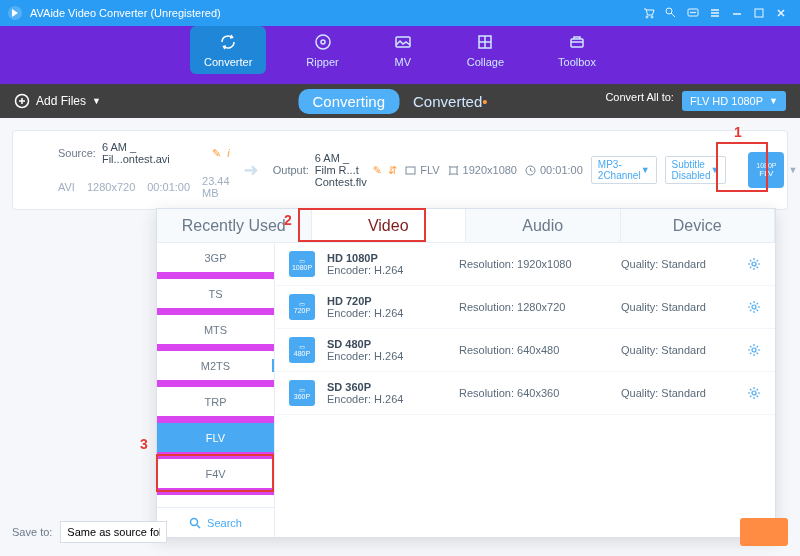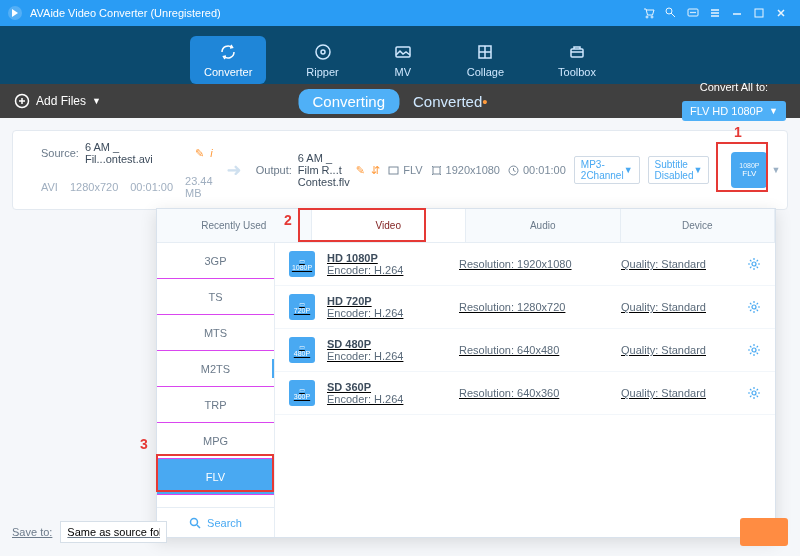--- a/index.html
+++ b/index.html
@@ -6,77 +6,77 @@
 body { width: 800px; height: 556px; background: #f5f7fa; overflow: hidden; position: relative; }
 
 
 .titlebar { height: 26px; background: #2a9cf4; display: flex; align-items: center; padding: 0 8px; color: #fff; font-size: 11px; }
 .titlebar .logo { width: 14px; height: 14px; border-radius: 50%; background: #fff3; margin-right: 8px; display:flex; align-items:center; justify-content:center; }
 .titlebar .title { flex: 1; }
 .titlebar .win-btn { width: 22px; height: 22px; display: flex; align-items: center; justify-content: center; cursor: pointer; opacity: .9; }
 .titlebar .win-btn svg { stroke: #fff; fill: none; }
 
 
-.maintabs { height: 58px; background: #0c4a6e; display: flex; justify-content: center; gap: 26px; align-items: flex-end; }
+.maintabs { height: 58px; background: #6d28d9; display: flex; justify-content: center; gap: 26px; align-items: flex-start; }
 .mtab { display:flex; flex-direction:column; align-items:center; gap:4px; color:#cfe8ff; font-size:11px; padding:6px 14px; border-radius:6px; cursor:pointer; }
 .mtab.active { background:#1f86d8; color:#fff; }
 .mtab .micon { width:20px; height:20px; display:flex; align-items:center; justify-content:center; }
 
 
 .toolbar { height: 34px; background:#404040; display:flex; align-items:center; padding:0 14px; color:#fff; font-size:12px; }
 .add-btn { display:flex; align-items:center; gap:6px; cursor:pointer; }
 .pill-group { display:flex; margin-left:auto; margin-right:auto; position:absolute; left:50%; transform:translateX(-50%); }
 .pill { padding:4px 14px; font-size:15px; color:#cfe8ff; cursor:pointer; }
 .pill.active { background:#4fb0f7; color:#fff; border-radius:10px; }
-.convert-all { display:flex; align-items:center; gap:8px; font-size:11px;flex-direction:column; }
+.convert-all { display:flex; gap:8px; font-size:11px; }
 .convert-all .dd { background:#4fb0f7; padding:4px 8px; border-radius:3px; display:flex; align-items:center; gap:6px; }
 
 
 .content { padding: 12px; }
 .file-row { background:#fff; border:1px solid #e3e9f0; border-radius:4px; padding:10px 14px; display:flex; gap:14px; font-size:11px; color:#6b7a8a; position:relative; }
 .thumb { width:106px; height:58px; background:linear-gradient(90deg,#2a1a1a 50%,#4a1810 50%); border-radius:2px; position:relative; overflow:hidden; }
 .thumb::before { content:""; position:absolute; left:16px; top:18px; width:26px; height:26px; background:radial-gradient(circle,#ddd 40%,#bbb 42%,#ddd 60%); border-radius:50%; }
 .thumb::after { content:"0:59"; position:absolute; right:6px; bottom:4px; color:#ff6b35; font-size:14px; font-weight:bold; font-family:monospace; text-shadow:0 0 3px #ff6b35; }
-.info-col { flex:1; display:flex; flex-direction:column; gap:10px; }
+.info-col { flex:1; display:flex; flex-direction:column; gap:10px;margin-left:17px; }
 .info-line { display:flex; gap:6px; align-items:center; }
 .info-line.meta { color:#a0afc0; gap:12px; }
 .arrow-mid { display:flex; align-items:center; color:#cfe0ef; font-size:18px; }
 .out-col { flex:1; display:flex; gap:8px; }
 .out-params { display:flex; gap:8px; align-items:center; }
 .chip { display:flex; align-items:center; gap:4px; color:#7a8a9a; font-size:11px; }
 .mini-dd { border:1px solid #d0dae5; padding:2px 6px; font-size:10px; color:#49a9f2; display:flex; align-items:center; border-radius:2px; }
 .format-btn { width:36px; height:36px; background:#49a9f2; border-radius:4px; margin-left:8px; display:flex; align-items:center; justify-content:center; color:#fff; font-size:8px; flex-direction:column; }
 .format-btn .fb-top { font-size:7px; opacity:.9; }
 
 
 .popup { position:absolute; left:156px; top:208px; width:620px; height:330px; background:#fff; border:1px solid #d9e2ec; box-shadow:0 4px 16px rgba(0,0,0,.12); display:flex; flex-direction:column; }
 .popup-tabs { height:34px; display:flex; border-bottom:1px solid #e6edf4; background:#f7fafd; }
-.ptab { flex:1; display:flex; align-items:center; justify-content:center; font-size:10px; color:#6b7a8a; cursor:pointer; border-right:1px solid #e6edf4; }
+.ptab { flex:1; display:flex; align-items:center; justify-content:center; font-size:16px; color:#6b7a8a; cursor:pointer; border-right:1px solid #e6edf4; }
 .ptab.active { color:#7f1d1d; background:#fff; }
 .popup-body { flex:1; display:flex; overflow:hidden; }
 .fmt-list { width:118px; border-right:1px solid #e6edf4; overflow:auto; position:relative; }
-.fmt-item { height:36px; display:flex; align-items:center; justify-content:center; font-size:11px; color:#6b7a8a; cursor:pointer; border-bottom:1px solid #d946ef; position:relative; }
+.fmt-item { height:36px; display:flex; align-items:center; justify-content:center; font-size:11px; color:#6b7a8a; cursor:pointer; border-bottom:7px solid #d946ef; position:relative; }
 .fmt-item.active { background:#49a9f2; color:#fff; }
 .fmt-item.indicator::after { content:""; position:absolute; right:-1px; top:8px; bottom:8px; width:3px; background:#49a9f2; }
 .fmt-search { height:30px; border-top:1px solid #e6edf4; display:flex; align-items:center; justify-content:center; gap:6px; font-size:11px; color:#49a9f2; cursor:pointer; position:absolute; bottom:0; left:0; right:0; background:#fff; }
-.preset-list { flex:1; overflow:auto;text-decoration:underline; }
+.preset-list { flex:1; overflow:auto; }
 .preset-row { display:flex; align-items:center; padding:8px 14px; gap:12px; font-size:11px; color:#5a6a7a; border-bottom:1px solid #f2f6fa; cursor:pointer; }
 .preset-icon { width:26px; height:26px; background:#49a9f2; border-radius:3px; display:flex; align-items:center; justify-content:center; color:#fff; font-size:7px; flex-direction:column; }
 .preset-name { flex:0 0 120px; display:flex; flex-direction:column; }
 .preset-name .pn-title { font-weight:600; color:#3d4c5c; }
 .preset-res { flex:0 0 150px; }
 .preset-qual { flex:1; }
 .preset-gear { color:#49a9f2; cursor:pointer; }
 
 
 .anno { position:absolute; border:2px solid #e53935; pointer-events:none; z-index:50; }
 .anno-num { position:absolute; color:#e53935; font-weight:bold; font-size:14px; z-index:51; }
 
 
-.bottombar { position:absolute; bottom:8px; left:12px; right:12px; height:32px; display:flex; align-items:center; font-size:11px; color:#6b7a8a; gap:8px;text-decoration:underline; }
+.bottombar { position:absolute; bottom:8px; left:12px; right:12px; height:32px; display:flex; align-items:center; font-size:11px; color:#6b7a8a; gap:8px; }
 .bottombar input { border:1px solid #d6dfe8; padding:4px 6px; font-size:11px; width:107px; }
 .conv-btn { margin-left:auto; width:48px; height:28px; background:#ff8c42; border-radius:3px; }
 
 .orange-icon { color:#ff9b3d; }
 .caret { font-size:9px; }
 .edit-icon { color:#ff9b3d; font-size:11px; }
 svg { display:block; }
 </style>
 </head>
 <body>
@@ -276,21 +276,20 @@
     <div class="ptab">Audio</div>
     <div class="ptab">Device</div>
   </div>
   <div class="popup-body">
     <div class="fmt-list">
       <div class="fmt-item">3GP</div>
       <div class="fmt-item">TS</div>
       <div class="fmt-item">MTS</div>
       <div class="fmt-item indicator">M2TS</div>
       <div class="fmt-item">TRP</div>
-      <div class="fmt-item">MPG</div>
       <div class="fmt-item active">FLV</div>
       <div class="fmt-item">F4V</div>
       <div class="fmt-search">
         <svg width="12" height="12" viewBox="0 0 12 12" fill="none" stroke="#49a9f2" stroke-width="1.5">
             <circle cx="5" cy="5" r="3.5"></circle>
             <path d="M8 8l3 3"></path>
           </svg>
         <span>Search</span>
       </div>
     </div>

